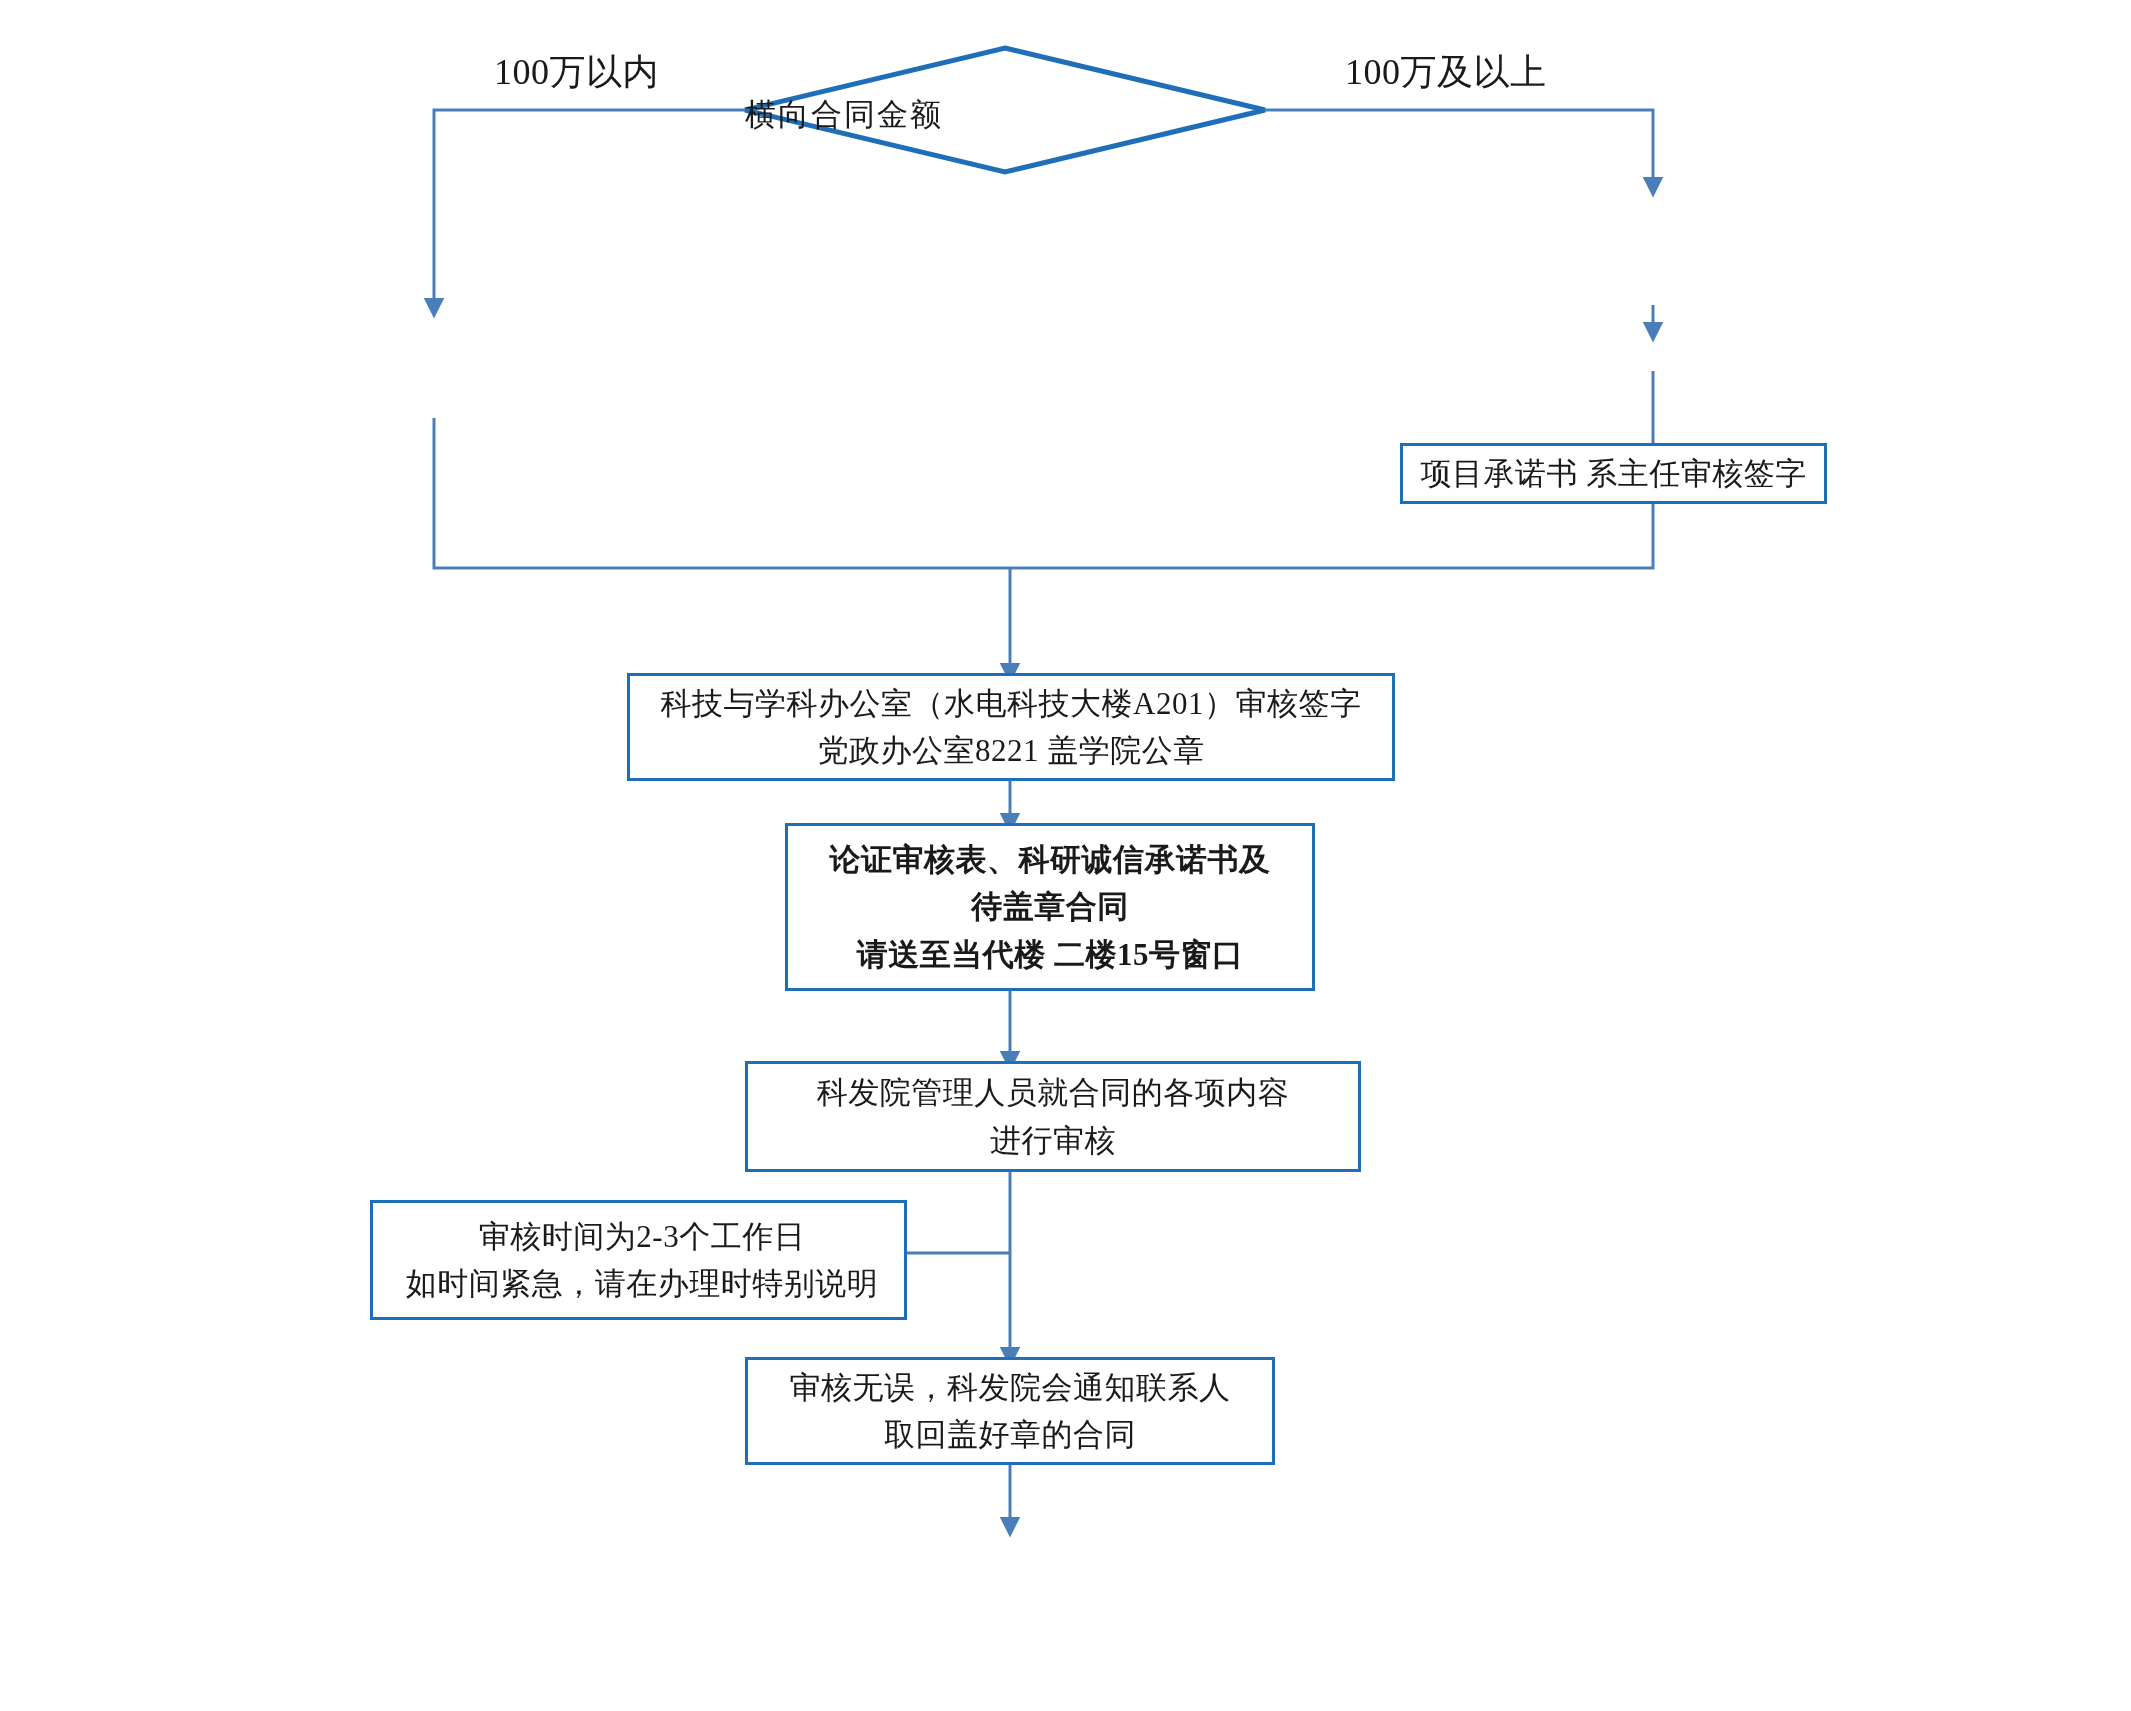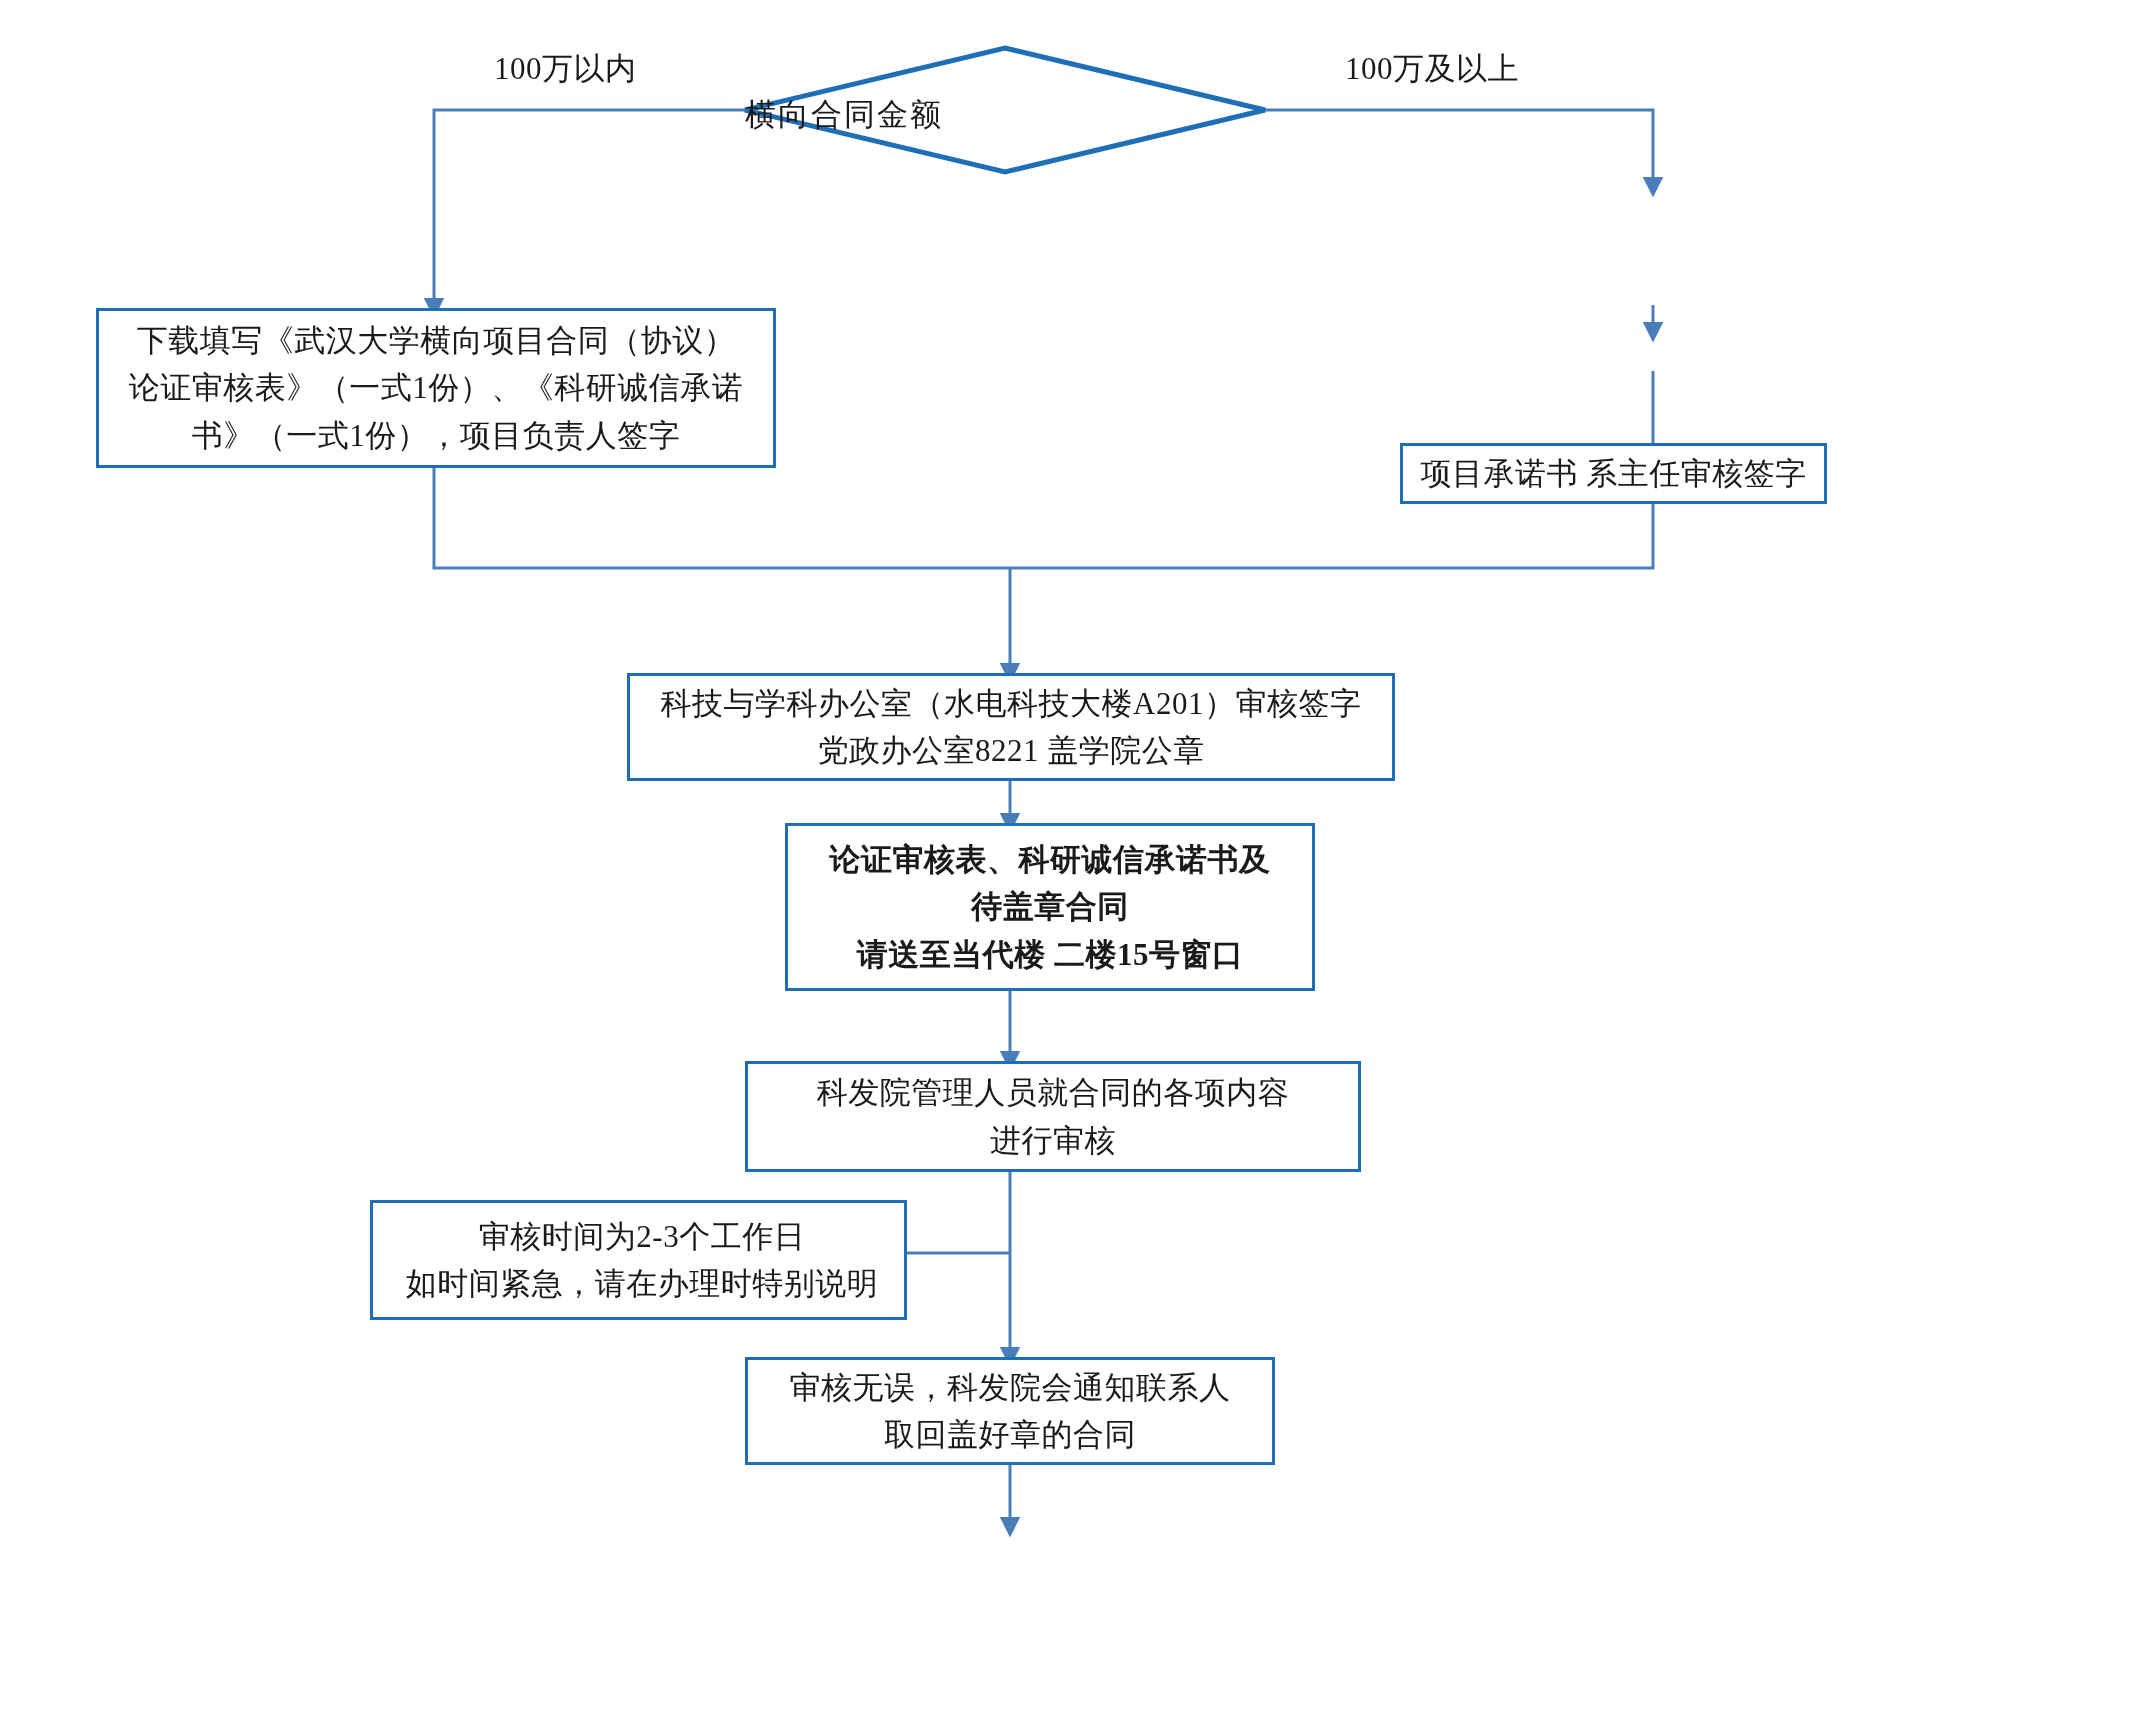--- a/index.html
+++ b/index.html
@@ -41,21 +41,21 @@
     letter-spacing: 0.5px;
     padding: 4px 10px;
   }
   .node .txt {
     display: block;
     width: 100%;
     white-space: pre-line;
   }
   .edge-label {
     position: absolute;
-    font-size: 31px;
+    font-size: 36px;
     color: #1a1a1a;
     white-space: nowrap;
     letter-spacing: 0.5px;
   }
   .diamond-wrap {
     position: absolute;
   }
   .diamond-text {
     position: absolute;
     width: 100%;
@@ -102,25 +102,20 @@
     <path d="M 1010,1455 L 1010,1527" fill="none" stroke="#4a7ebb" stroke-width="3" marker-end="url(#arrow)"></path>
   </svg>
 
   <div class="diamond-wrap" style="left:745px; top:48px; width:520px; height:124px;">
     <div class="diamond-text" style="top:46px;">横向合同金额</div>
   </div>
 
   <div class="edge-label" style="left:494px; top:48px;">100万以内</div>
   <div class="edge-label" style="left:1345px; top:48px;">100万及以上</div>
 
-  <div class="node" style="left:96px; top:308px; width:680px; height:110px; height:auto; min-height:160px;">
-    <span class="txt">下载填写《武汉大学横向项目合同（协议）
-论证审核表》（一式1份）、《科研诚信承诺
-书》（一式1份），项目负责人签字</span>
-  </div>
 
 
   <div class="node" style="left:1400px; top:443px; width:427px; min-height:57px;">
     <span class="txt">项目承诺书  系主任审核签字</span>
   </div>
 
   <div class="node" style="left:627px; top:673px; width:768px; min-height:99px;">
     <span class="txt">科技与学科办公室（水电科技大楼A201）审核签字
 党政办公室8221  盖学院公章</span>
   </div>

